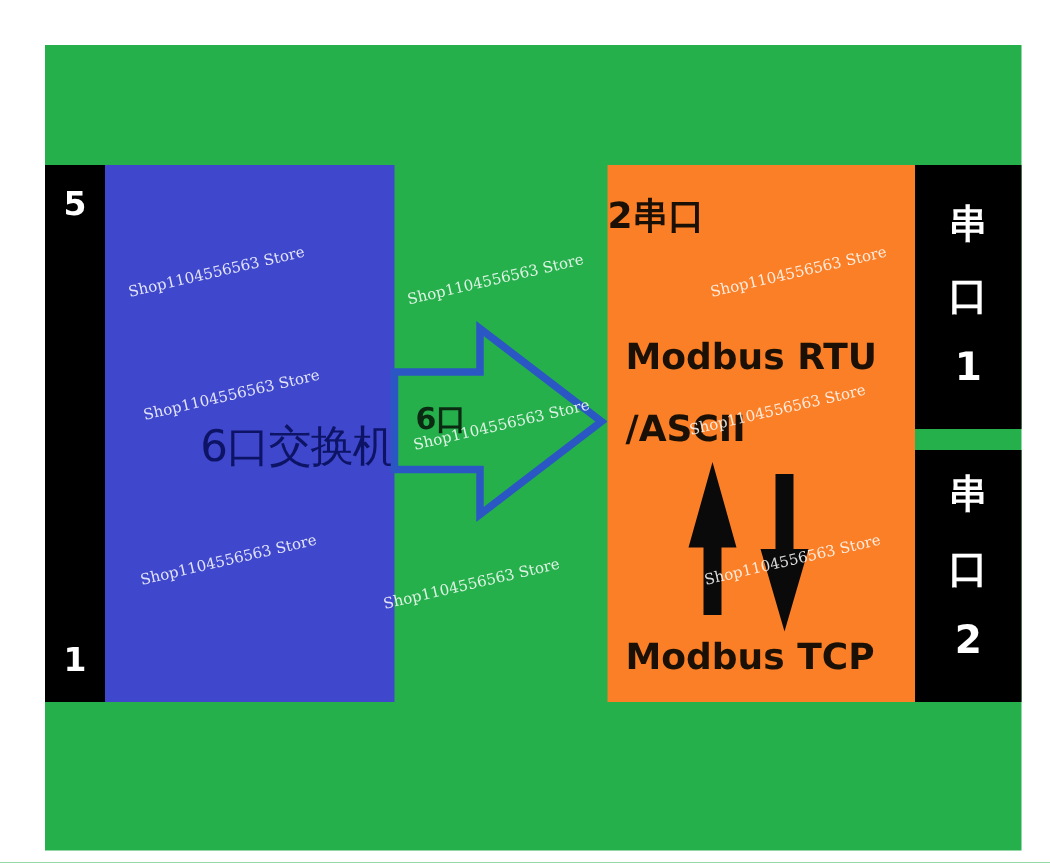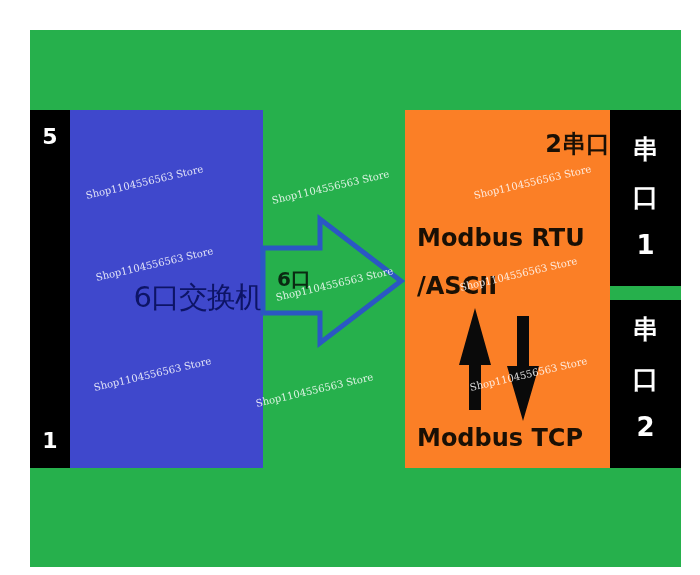--- a/index.html
+++ b/index.html
@@ -65,21 +65,21 @@
 <div class="abs blue-box">
   <div class="blue-label">6口交换机</div>
 </div>
 
 <svg width="700" height="575">
   <polygon points="263,248 320,248 320,219 401,281 320,343 320,313 263,313" fill="#26b04c" stroke="#2b57c4" stroke-width="5" stroke-linejoin="miter"></polygon>
 </svg>
 <div class="abs arrow-label">6口</div>
 
 <div class="abs orange-box">
-  <div class="o-text" style="left:0;width:205px;text-align:right;top:18px;">2串口</div>
+  <div class="o-text" style="left:0;width:205px;text-align:left;top:18px;">2串口</div>
   <div class="o-text" style="top:114px;">Modbus RTU</div>
   <div class="o-text" style="top:162px;">/ASCII</div>
   <svg width="205" height="358" style="left:0;top:0;">
 
     <polygon points="76,202 64,202 64,255 52,255 70,315 88,255 76,255" fill="none"></polygon>
     <polygon points="64,300 76,300 76,255 86,255 70,198 54,255 64,255" fill="#0a0a0a"></polygon>
 
     <polygon points="112,206 124,206 124,256 134,256 118,311 102,256 112,256" fill="#0a0a0a"></polygon>
   </svg>
   <div class="o-text" style="top:314px;">Modbus TCP</div>

